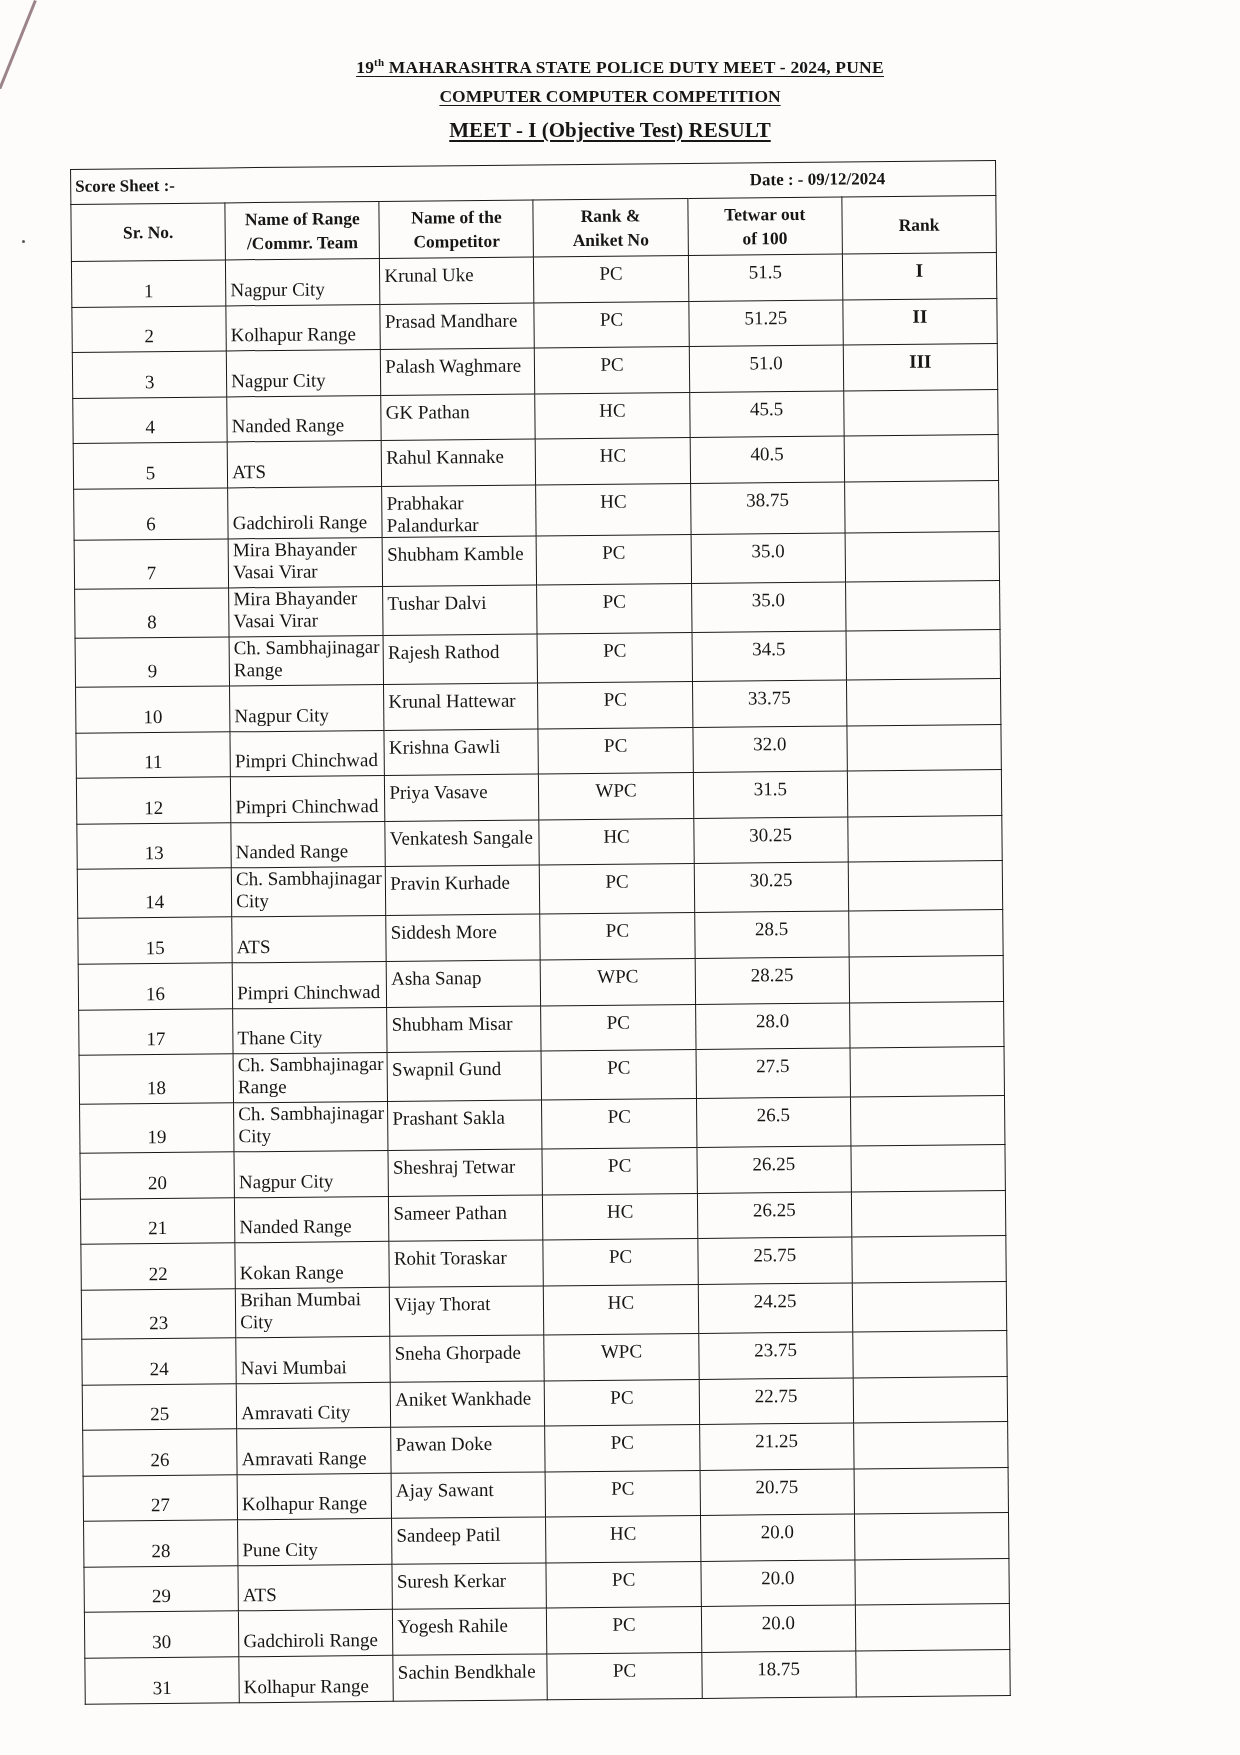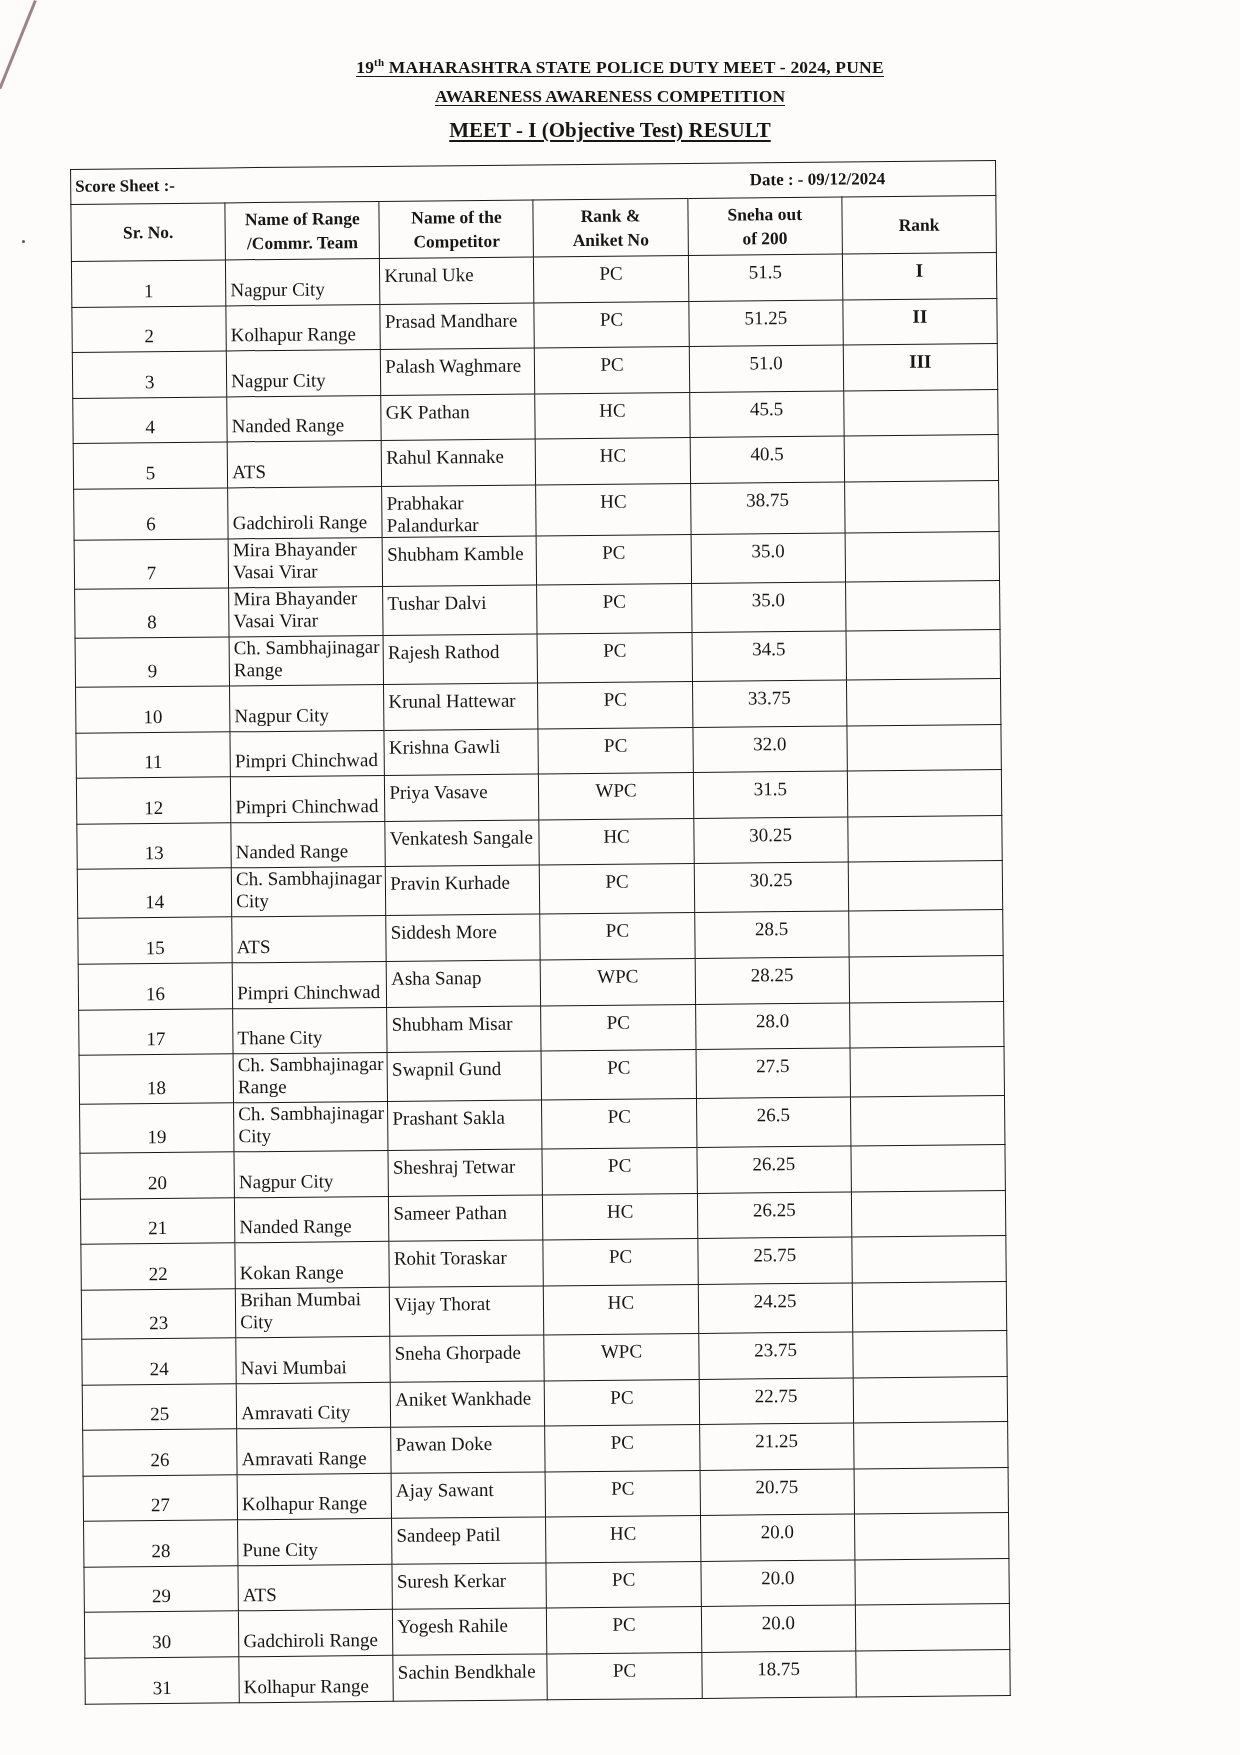--- a/index.html
+++ b/index.html
@@ -45,39 +45,39 @@
 </head>
 <body>
 
 <div class="scratch"></div>
 <div class="dot"></div>
 
 <div class="header h1">
   <span><span>19</span><sup>th</sup><span> MAHARASHTRA STATE POLICE DUTY MEET - 2024, PUNE</span></span>
 </div>
 <div class="header h2">
-  <span>AWARENESS AWARENESS COMPETITION</span>
+  <span>COMPUTER COMPUTER COMPETITION</span>
 </div>
 <div class="header h3">
   <span>MEET - I (Objective Test) RESULT</span>
 </div>
 
 <div class="table-wrap">
   <table>
     <thead>
       <tr class="top-row">
         <td class="ss" colspan="4">Score Sheet :-</td>
         <td class="dt" colspan="2">Date : - 09/12/2024</td>
       </tr>
       <tr class="cols">
         <th class="c-sr">Sr. No.</th>
         <th class="c-team">Name of Range /Commr. Team</th>
         <th class="c-name">Name of the Competitor</th>
         <th class="c-buckle"><span>Rank &amp;</span><br><span>Aniket No</span></th>
-        <th class="c-marks"><span>Sneha out</span><br><span>of 200</span></th>
+        <th class="c-marks"><span>Tetwar out</span><br><span>of 100</span></th>
         <th class="c-rank">Rank</th>
       </tr>
     </thead>
     <tbody id="rows">
         <tr>
           <td class="c-sr">1</td>
           <td class="c-team">Nagpur City</td>
           <td class="c-name">Krunal Uke</td>
           <td class="c-buckle">PC</td>
           <td class="c-marks">51.5</td>

